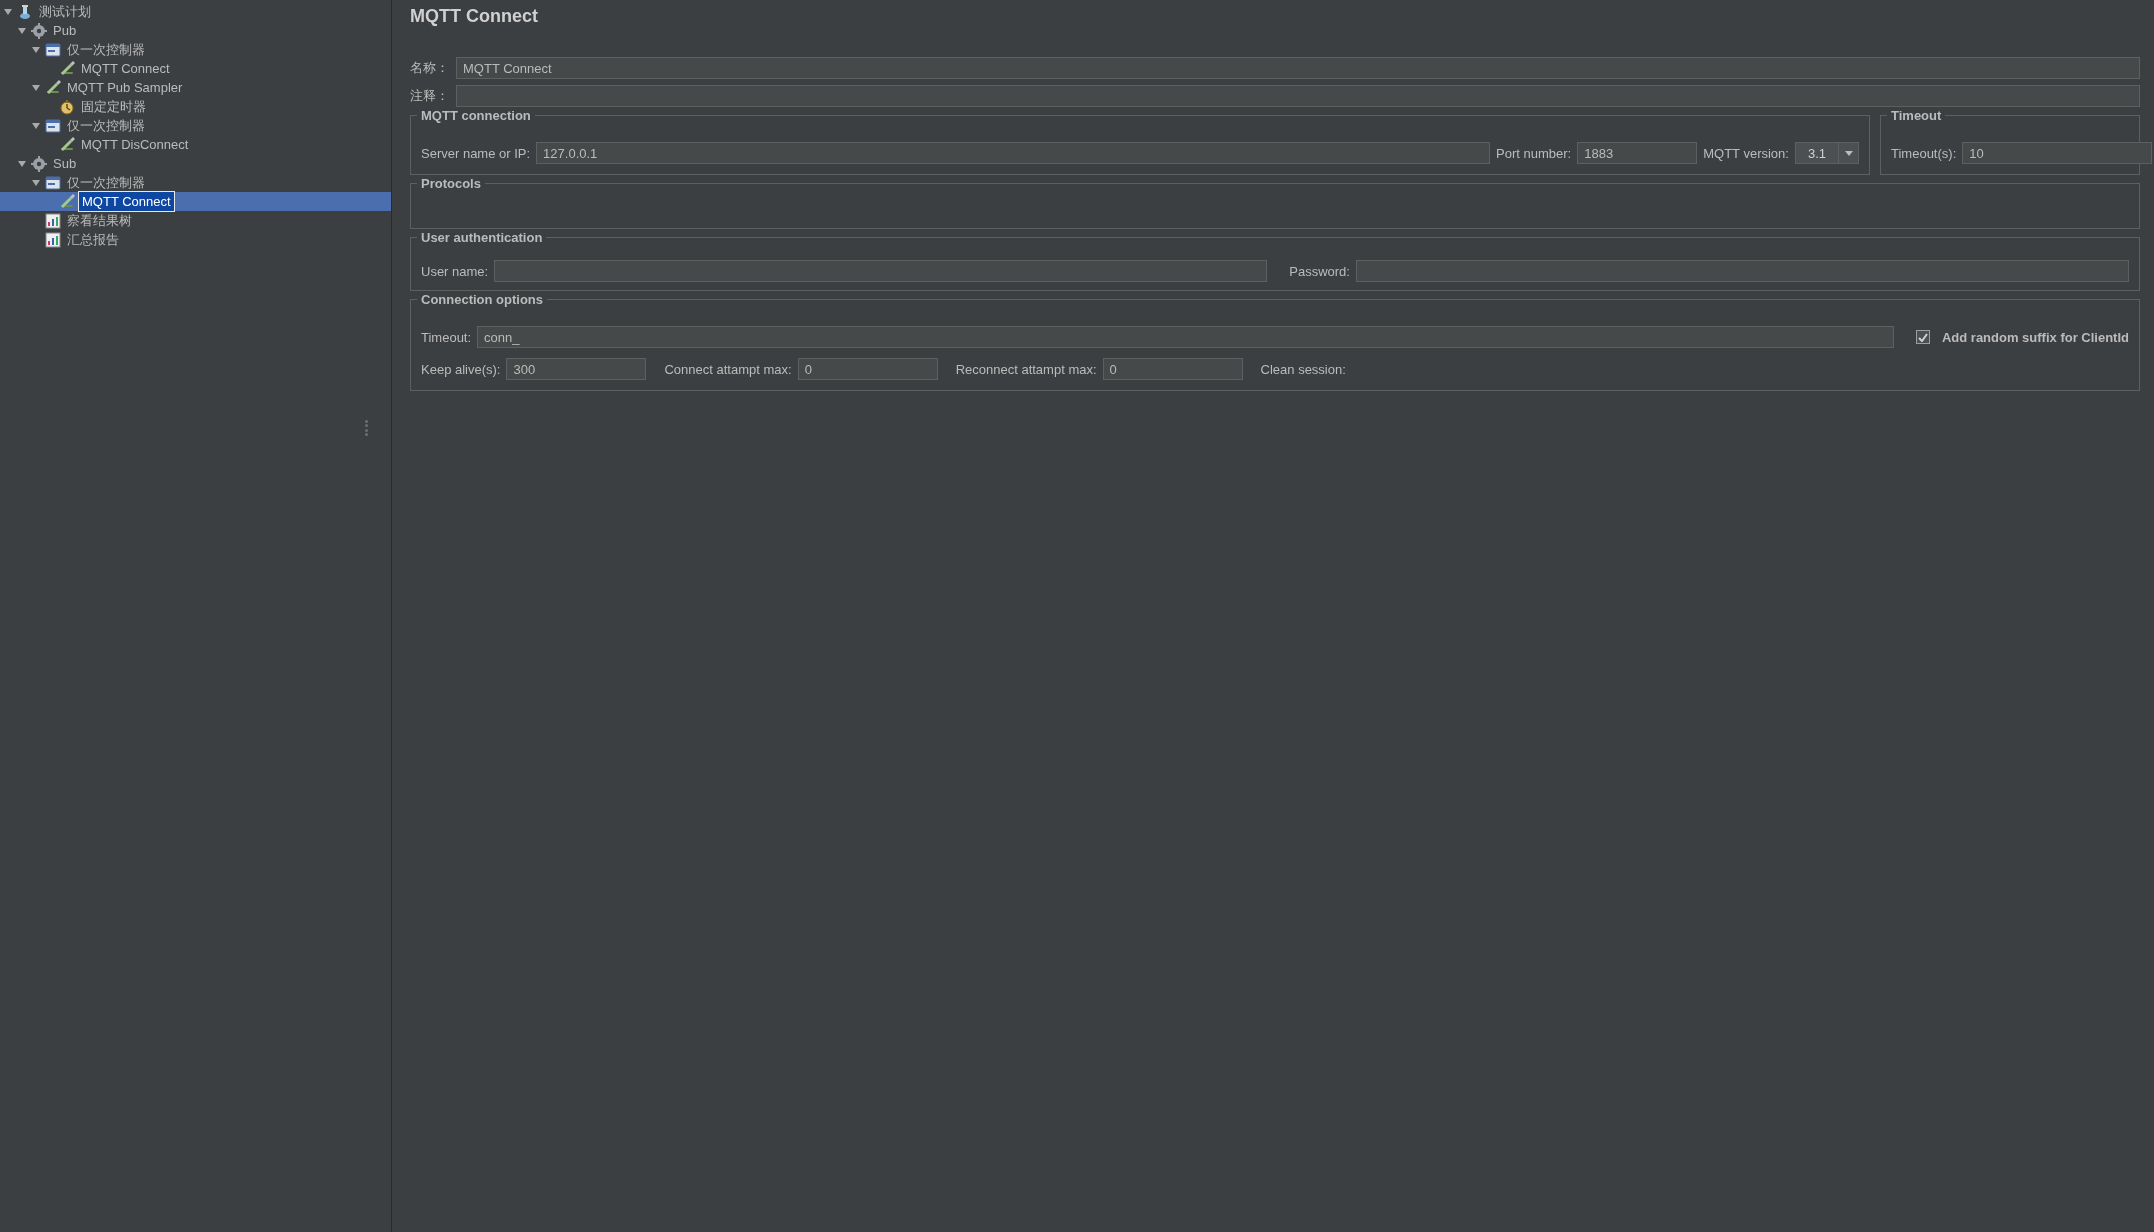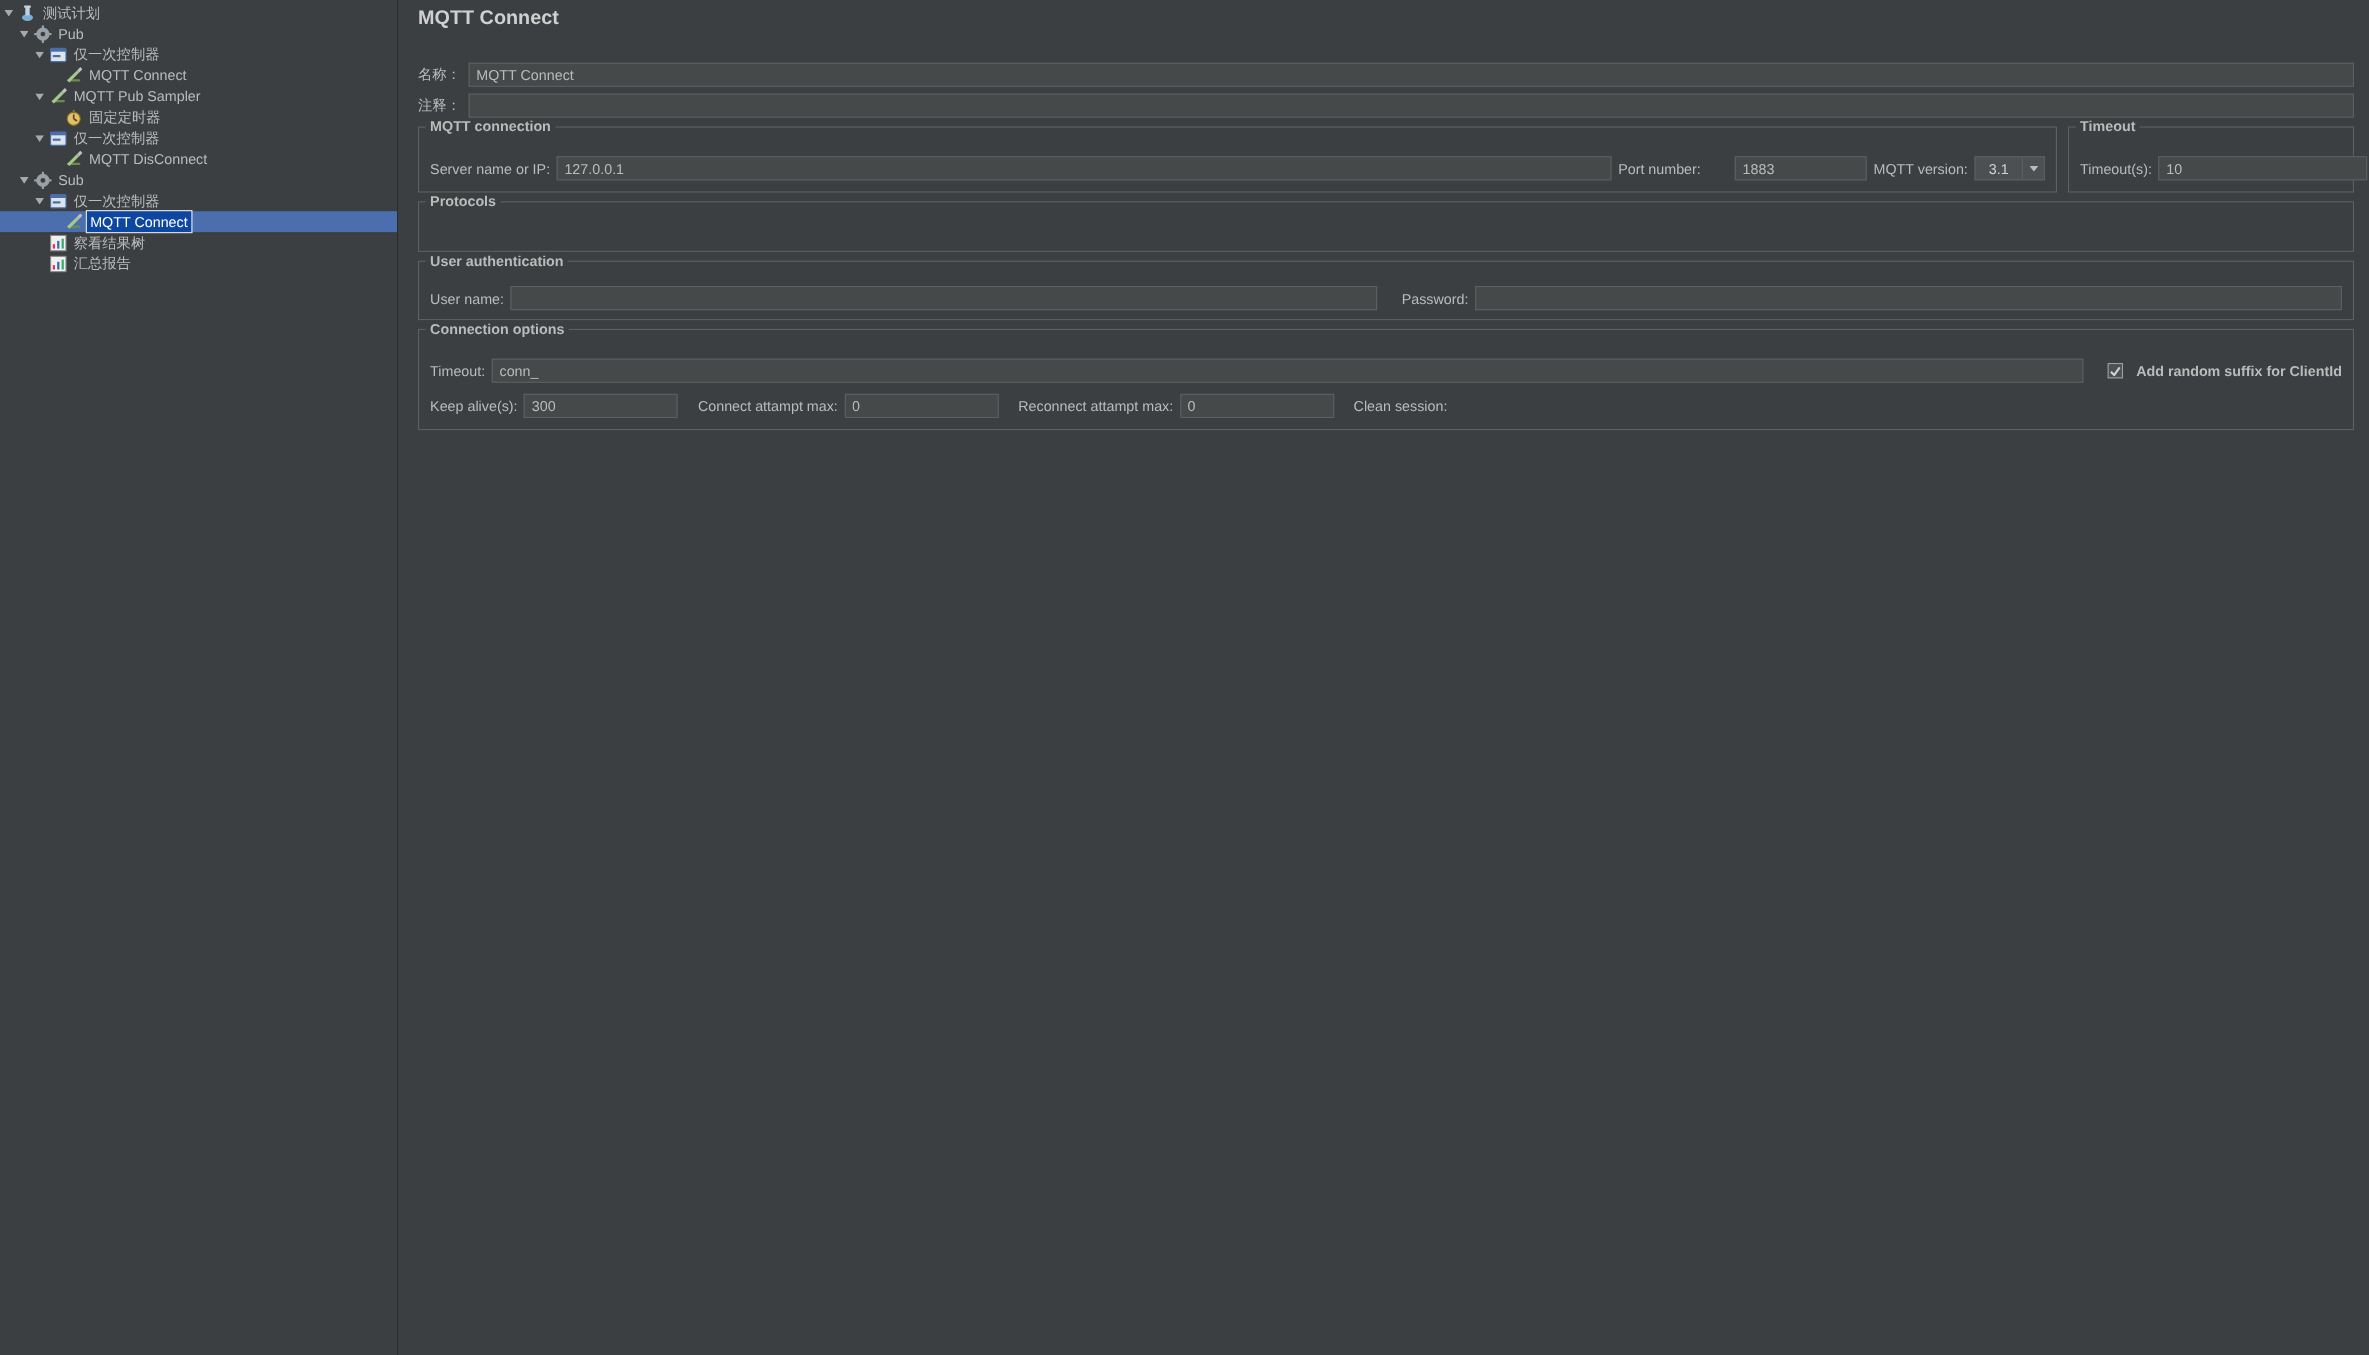--- a/index.html
+++ b/index.html
@@ -1,19 +1,19 @@
 <!DOCTYPE html>
 <html><head>
 <meta charset="utf-8">
 <style>
   * { margin:0; padding:0; box-sizing:border-box; }
   html,body { width:100%; height:100%; font-family:Arial,"Microsoft YaHei",sans-serif; font-size:13px; background:#3c3f41; color:#bbbbbb; overflow:hidden; }
   .app { display:flex; width:2154px; height:1232px; }
   
-  .tree-panel { width:362px; background:#3c3f41; border-right:1px solid #2b2b2b; position:relative; overflow:hidden; }
+  .tree-panel { width:392px; background:#3c3f41; border-right:1px solid #2b2b2b; position:relative; overflow:hidden; }
   .tree { padding-top:2px; }
   .tree-row { display:flex; align-items:center; height:19px; line-height:19px; white-space:nowrap; cursor:pointer; }
   .tree-row.selected { background:#4b6eaf; color:#ffffff; }
   .tree-row.selected .lbl { background:#0d47a1; outline:1px solid #e8e8e8; padding:0 3px; }
   .tw { width:11px; height:11px; margin:0 2px 0 0; flex:0 0 11px; display:inline-flex; align-items:center; justify-content:center; }
   .tw svg { display:block; }
   .tw-none { visibility:hidden; }
   .ic { width:16px; height:16px; margin:0 4px 0 2px; flex:0 0 16px; display:inline-flex; align-items:center; justify-content:center; }
   .lbl { padding:0 2px; }
   .ind { display:inline-block; }
@@ -295,21 +295,21 @@
       <input class="field" value="" style="">
     </div>
 
     <div class="two-col-top">
       <div class="group" style="flex:1">
         <span class="group-title">MQTT connection</span>
         <div class="row-inline">
           <span class="flabel">Server name or IP:</span>
           <input class="field" style="flex: 1 1 0%;" value="127.0.0.1">
           <span class="flabel">Port number:</span>
-          <input class="field" style="width: 120px; flex: 0 0 120px; margin-left: 25px;" value="1883">
+          <input class="field" style="width: 120px; flex: 0 0 120px;" value="1883">
           <span class="flabel">MQTT version:</span>
           <span class="sel">
             <span class="sval">3.1</span>
             <span class="sarr">
                 <svg width="8" height="5">
                   <use href="#arr-dn"></use>
                 </svg>
               </span>
           </span>
         </div>

